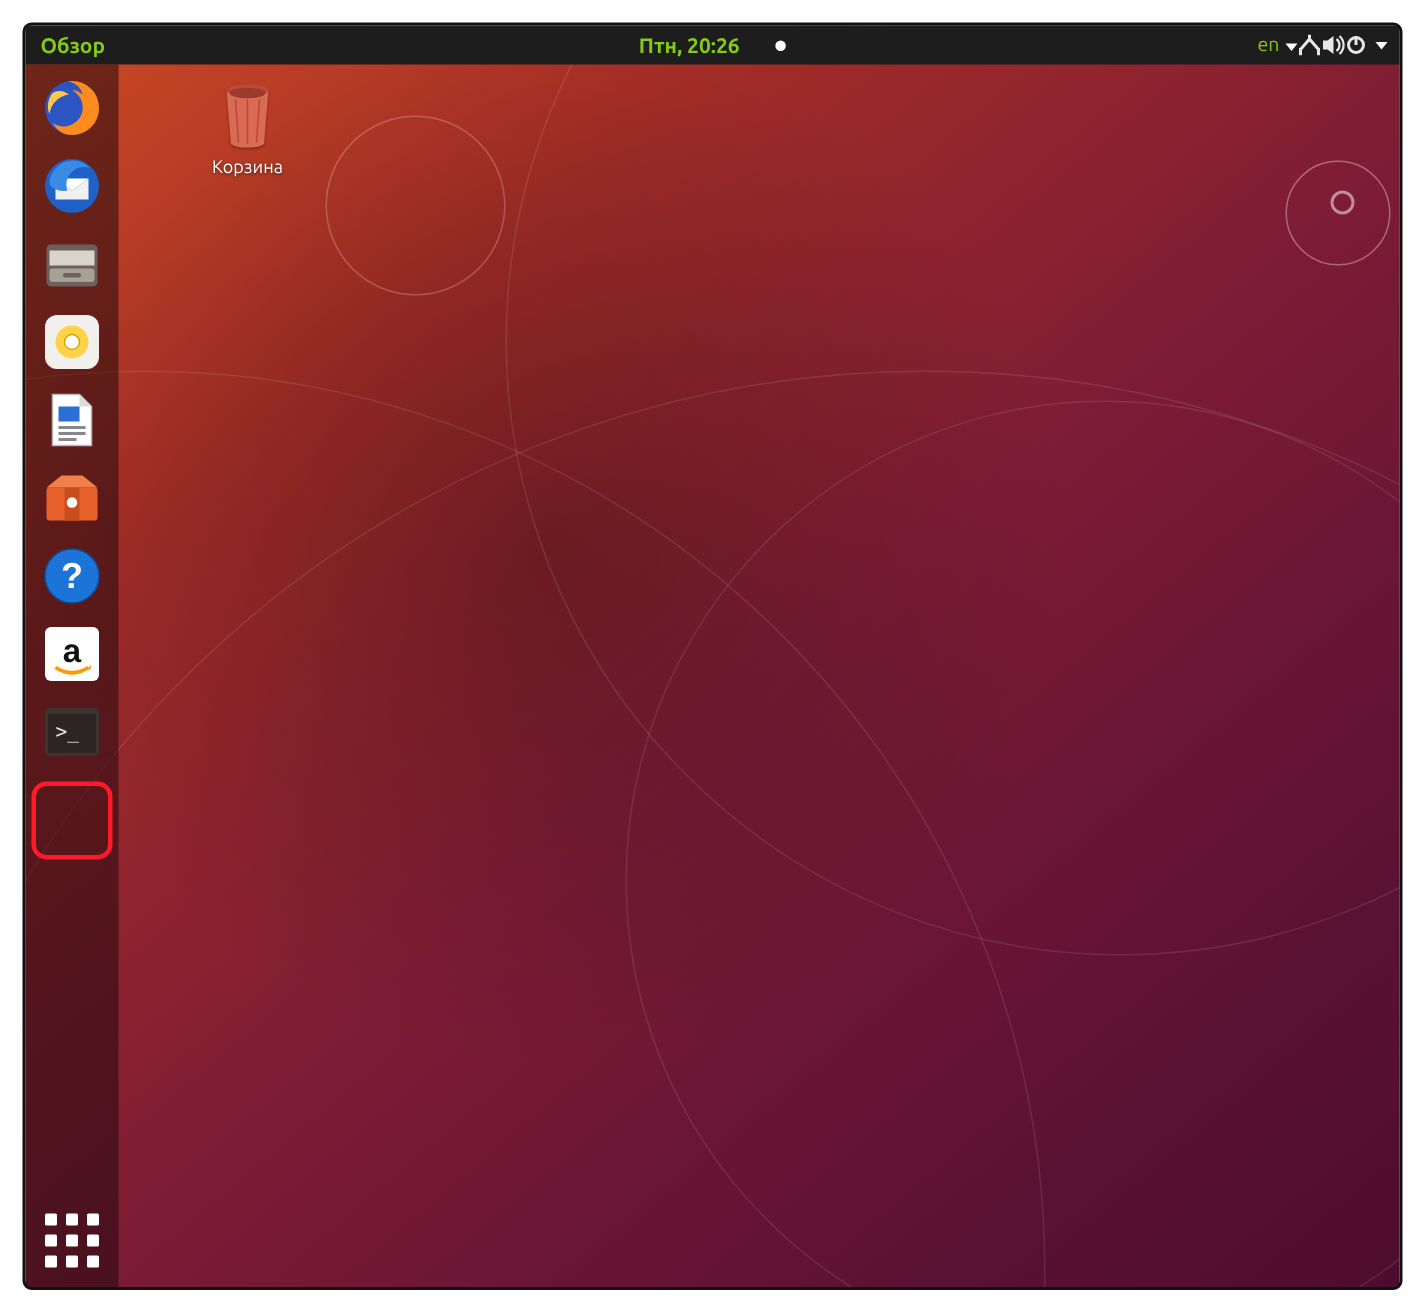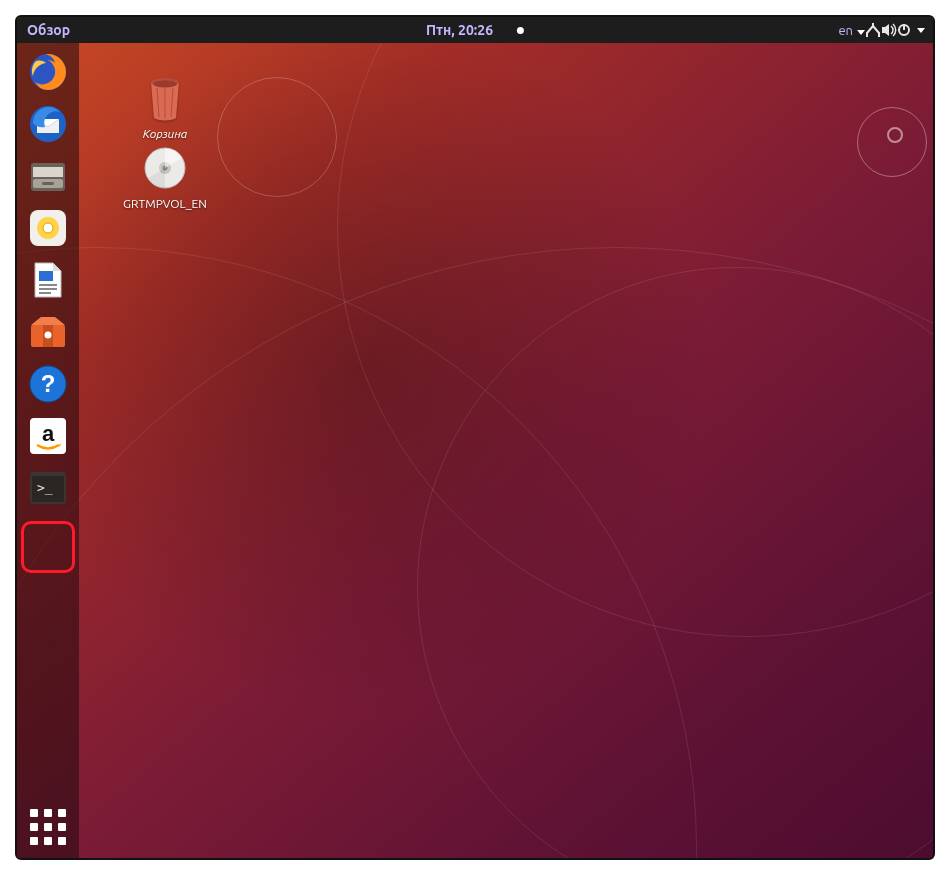--- a/index.html
+++ b/index.html
@@ -21,21 +21,21 @@
   .wp .c2 { width:820px; height:820px; left:320px; top:-200px; }
   .wp .c3 { width:640px; height:640px; left:400px; top:250px; }
   .wp .c4 { width:120px; height:120px; left:200px; top:60px; border-color:rgba(255,255,255,0.22);}
   .wp .c5 { width:70px; height:70px; left:840px; top:90px; border-color:rgba(255,255,255,0.35);}
   .wp .c6 { width:16px; height:16px; left:870px; top:110px; border:2px solid rgba(255,255,255,0.5);}
   .wp .c7 { width:700px; height:700px; left:420px; top:300px; background:radial-gradient(circle at 50% 50%, rgba(0,0,0,0.25), transparent 70%); border:none; border-radius:50%;}
   .wp .c8 { width:1400px; height:1400px; left:-100px; top:230px; }
   
   .topbar {
     position:absolute; top:0; left:0; right:0; height:26px;
-    background:#1d1d1d; color:#c4b5fd; font-size:14px; font-weight:700;
+    background:#1d1d1d; color:#84cc16; font-size:14px; font-weight:700;
     display:flex; align-items:center; justify-content:space-between;
     padding:0 8px 0 10px;
     z-index:50;
   }
   .topbar .center { position:absolute; left:50%; transform:translateX(-50%); display:flex; align-items:center; gap:24px;}
   .topbar .center .dot { width:7px; height:7px; border-radius:50%; background:#fff;}
   .topbar .right { display:flex; align-items:center; gap:0; font-weight:400; font-size:13px;}
   .topbar .right .tri { width:0;height:0;border-left:4px solid transparent;border-right:4px solid transparent;border-top:5px solid #fff; display:inline-block; margin-left:4px;}
   .topbar svg { display:block; }
   
@@ -212,44 +212,31 @@
         <span></span>
       <span></span>
         <span></span>
         <span></span>
     </div>
   </div>
 
   <div class="highlight"></div>
 
   <div class="desktop">
-    <div class="dicon trash" style="left:44px; top:30px;font-style:italic;">
+    <div class="dicon trash" style="left:44px; top:8px;">
       <div class="ic">
         <svg width="46" height="50" viewBox="0 0 46 50">
           <ellipse cx="23" cy="9" rx="14" ry="4" fill="#b84a3a"></ellipse>
           <path d="M9 9 l3 36 a12 4 0 0 0 22 0 l3-36 a14 4 0 0 1 -28 0z" fill="#d96a54"></path>
           <path d="M11 11 a12 3.5 0 0 0 24 0 a12 3.5 0 0 0 -24 0z" fill="#9c3a2c"></path>
           <g stroke="#b84a3a" stroke-width="1">
             <line x1="15" y1="15" x2="17" y2="44"></line>
             <line x1="23" y1="15" x2="23" y2="45"></line>
             <line x1="31" y1="15" x2="29" y2="44"></line>
           </g>
         </svg>
       </div>
       <div class="lbl">Корзина</div>
     </div>
 
-    <div class="dicon" style="left:44px; top:100px;">
-      <div class="ic">
-        <svg width="46" height="46" viewBox="0 0 46 46">
-          <circle cx="23" cy="23" r="20" fill="#eceae6"></circle>
-          <circle cx="23" cy="23" r="20" fill="none" stroke="#bbb" stroke-width="1"></circle>
-          <circle cx="23" cy="23" r="6" fill="#c8c5bf"></circle>
-          <circle cx="23" cy="23" r="2.5" fill="#8a8680"></circle>
-          <path d="M23 3 a20 20 0 0 1 17 10 l-17 10z" fill="rgba(255,255,255,0.5)"></path>
-          <path d="M23 43 a20 20 0 0 1 -17 -10 l17 -10z" fill="rgba(0,0,0,0.06)"></path>
-        </svg>
-      </div>
-      <div class="lbl">GRTMPVOL_EN</div>
-    </div>
   </div>
 
 </div>
 
 </body></html>

